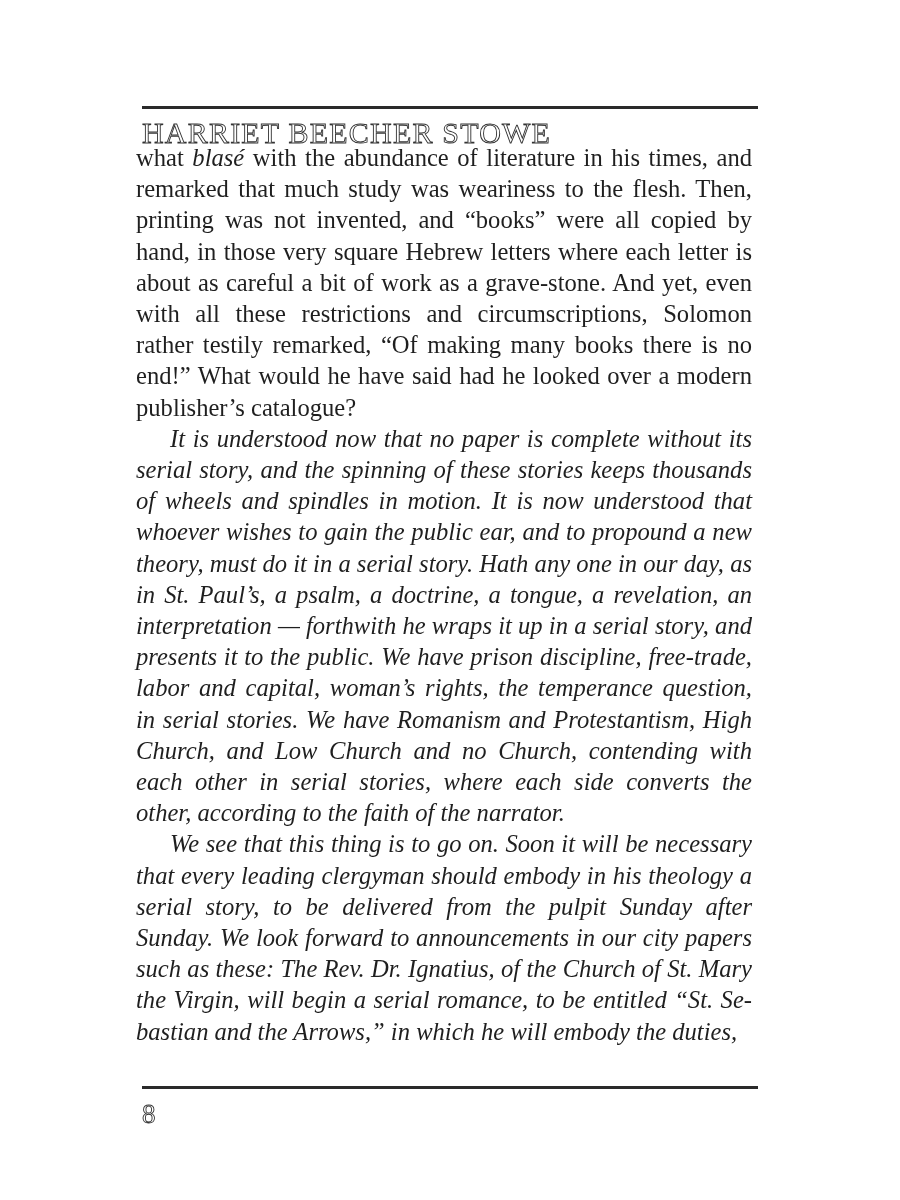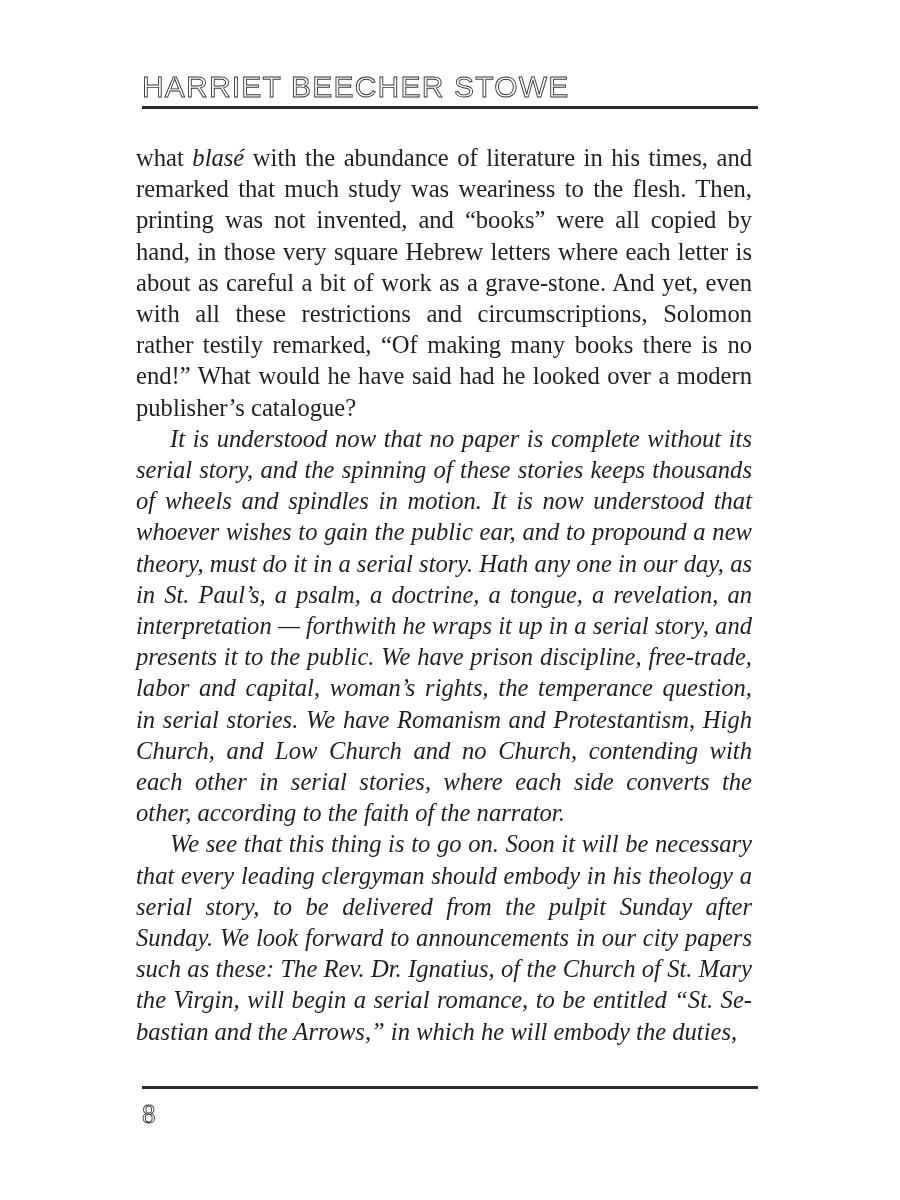--- a/index.html
+++ b/index.html
@@ -15,27 +15,28 @@
       font-family: "Liberation Serif", "DejaVu Serif", serif;
       color: #1f1f1f;
     }
     .running-head {
       position: absolute;
       left: 142px;
       top: 70px;
       width: 616px;
     }
     .running-head-title {
-      font-family: Liberation Sans, sans-serif;
+      font-family: Liberation Serif, serif;
       font-size: 30px;
       letter-spacing: 1.2px;
       color: #ffffff;
       -webkit-text-stroke: 0.9px #333333;
       line-height: 34px;
       white-space: nowrap;
+      margin-top: 46px;
     }
     .rule {
       position: absolute;
       left: 142px;
       width: 616px;
       height: 3px;
       background: #2a2a2a;
     }
     .rule-top { top: 106px; }
     .rule-bottom { top: 1086px; }

